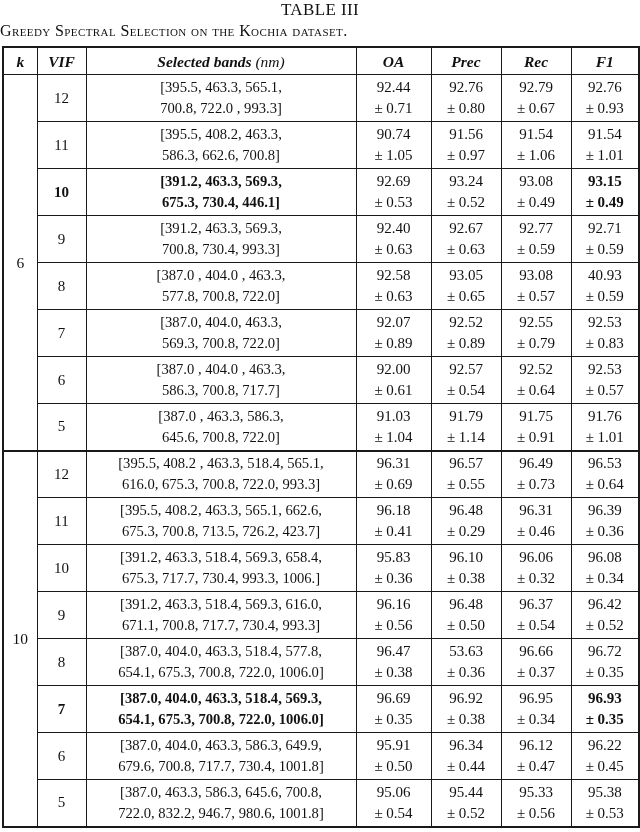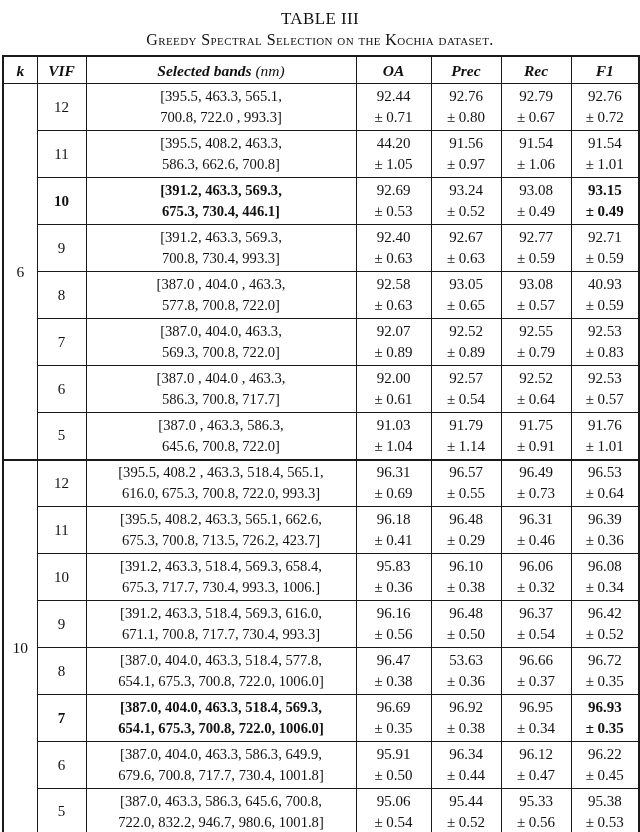--- a/index.html
+++ b/index.html
@@ -7,30 +7,30 @@
     padding: 0;
     background: #ffffff;
     color: #111111;
     font-family: "Liberation Serif", "DejaVu Serif", serif;
   }
   .page {
     width: 640px;
     height: 832px;
     overflow: hidden;
     box-sizing: border-box;
-    padding-top: 9px;
+    padding-top: 0;
   }
   .title {
     text-align: center;
     font-size: 17px;
     line-height: 20px;
     letter-spacing: 0.4px;
   }
   .subtitle {
-    text-align: center;
+    text-align: left;
     font-size: 16px;
     line-height: 20px;
     font-variant: small-caps;
     letter-spacing: 0.4px;
     margin-top: 1px;
   }
   table.paper-table {
     border-collapse: collapse;
     table-layout: fixed;
     width: 636px;
@@ -104,31 +104,31 @@
           <td>
             <div>92.76</div>
             <div>± 0.80</div>
           </td>
           <td>
             <div>92.79</div>
             <div>± 0.67</div>
           </td>
           <td>
             <div>92.76</div>
-            <div>± 0.72</div>
+            <div>± 0.93</div>
           </td>
         </tr>
         <tr>
           <td>11</td>
           <td class="bands-col">
             <div>[395.5, 408.2, 463.3,</div>
             <div>586.3, 662.6, 700.8]</div>
           </td>
           <td>
-            <div>44.20</div>
+            <div>90.74</div>
             <div>± 1.05</div>
           </td>
           <td>
             <div>91.56</div>
             <div>± 0.97</div>
           </td>
           <td>
             <div>91.54</div>
             <div>± 1.06</div>
           </td>

